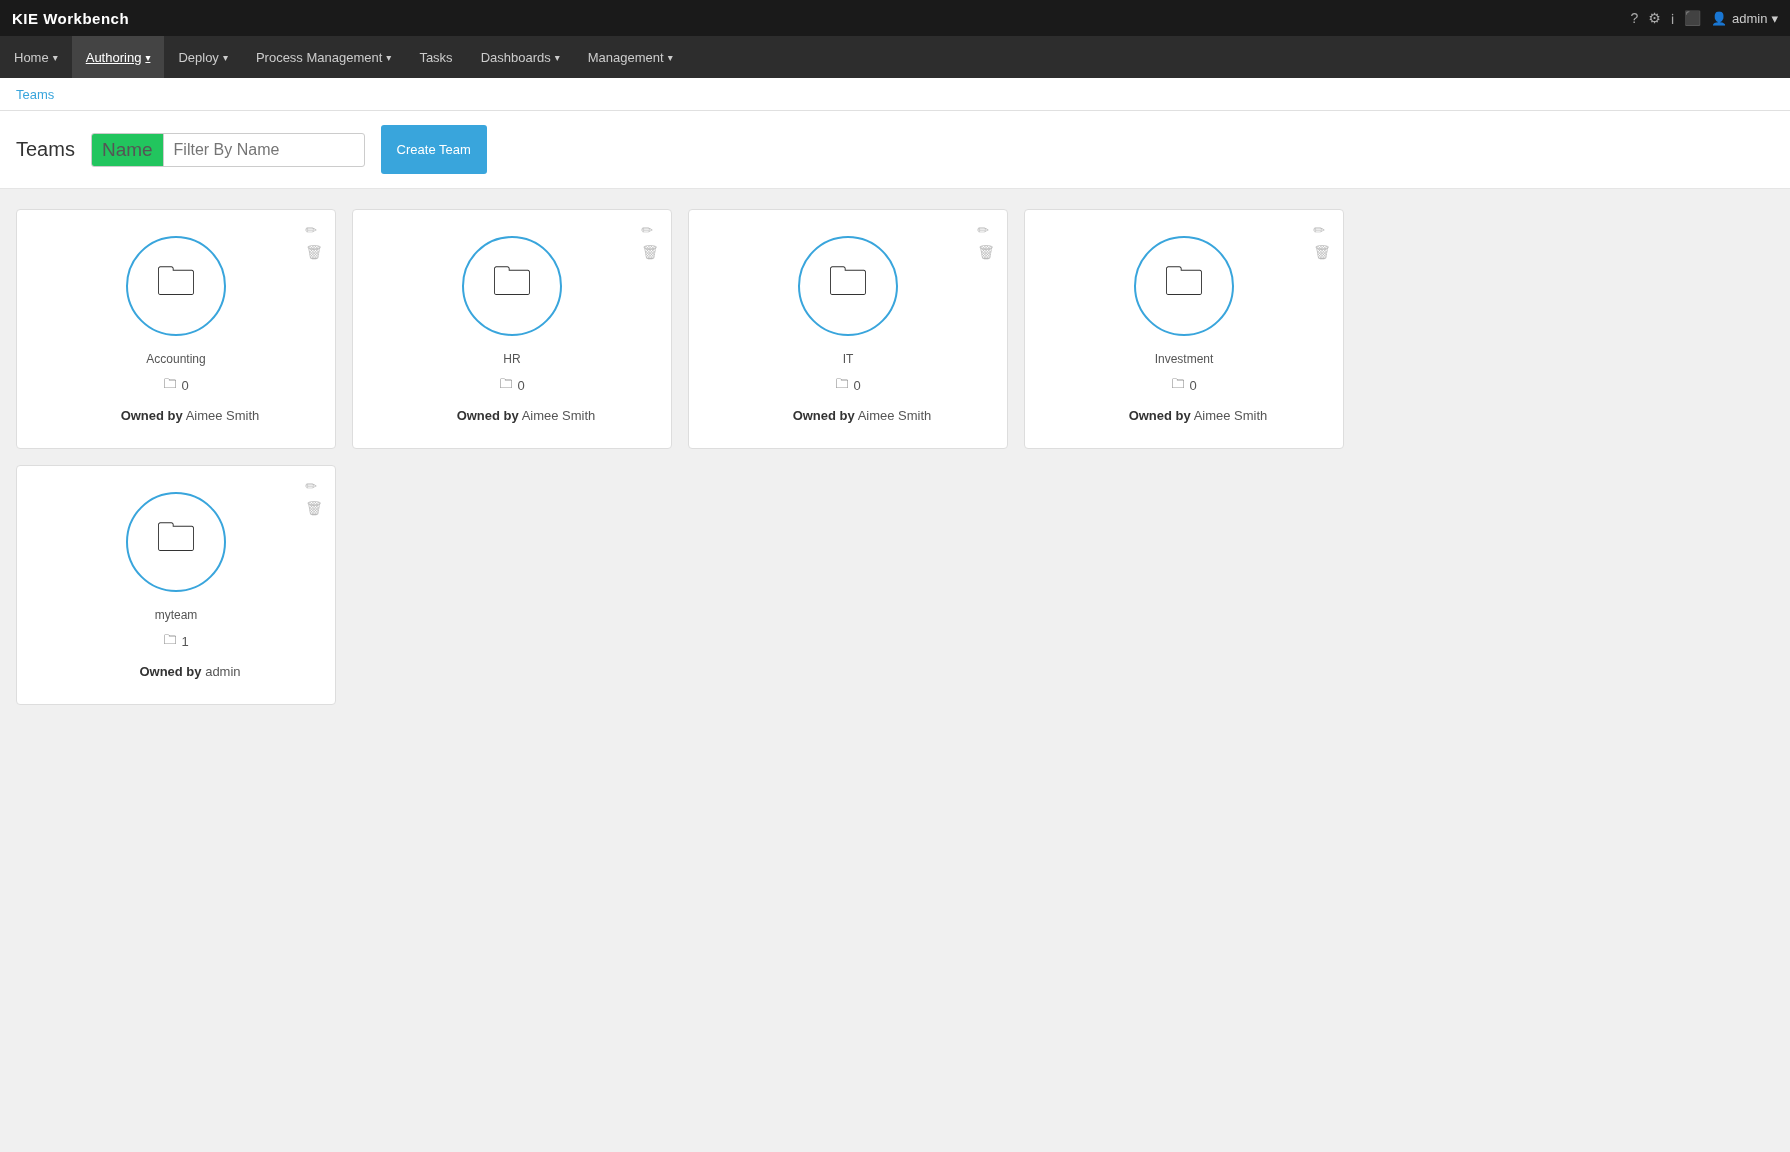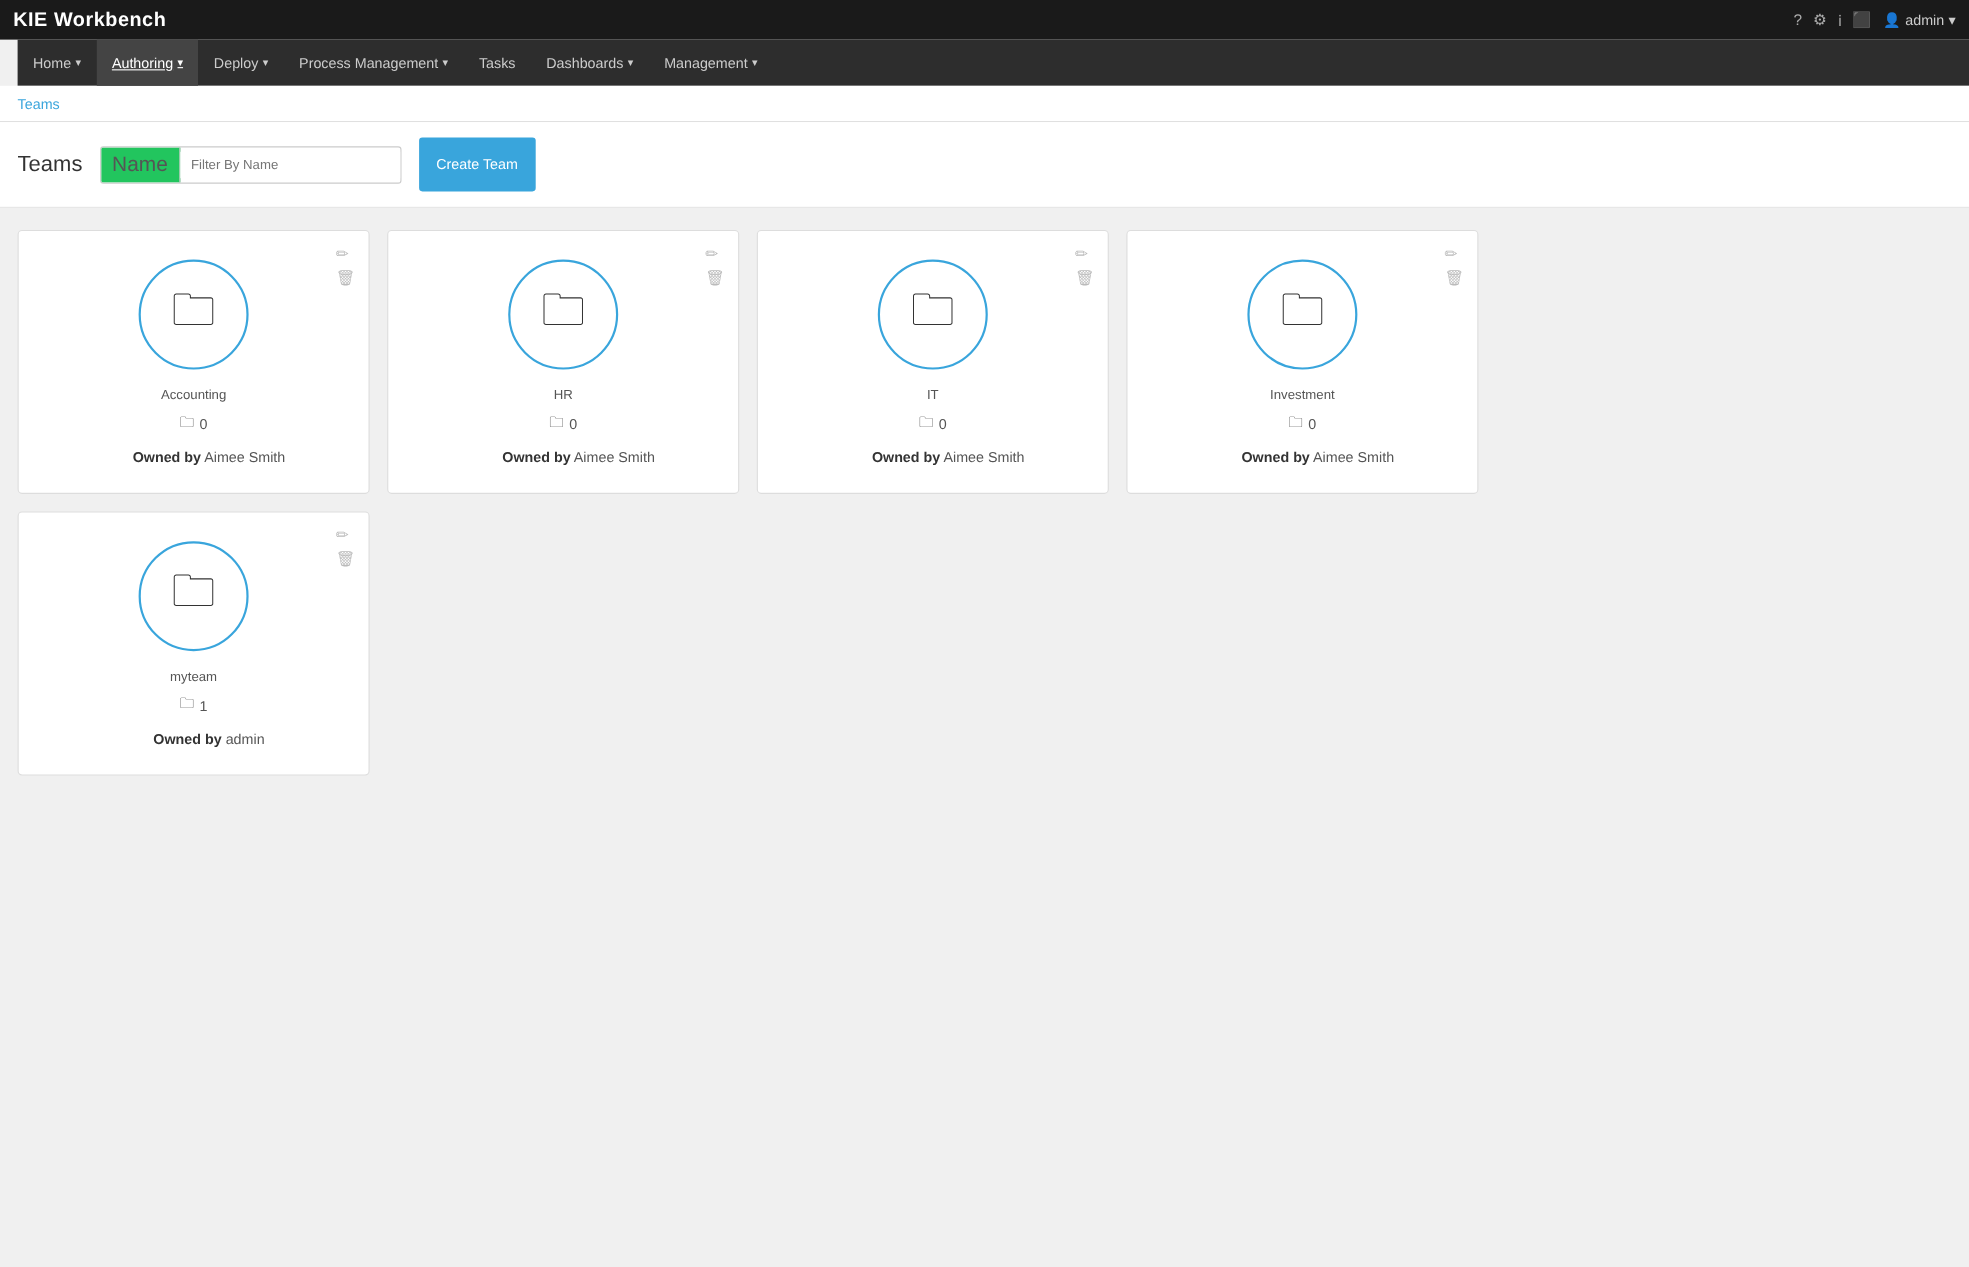--- a/index.html
+++ b/index.html
@@ -9,21 +9,21 @@
     .topbar {
       background: #1a1a1a;
       height: 36px;
       display: flex;
       align-items: center;
       justify-content: space-between;
       padding: 0 12px;
     }
     .topbar-logo {
       color: #fff;
-      font-size: 18px;
+      font-size: 15px;
       font-weight: bold;
       letter-spacing: 0.5px;
     }
     .topbar-icons {
       display: flex;
       align-items: center;
       gap: 10px;
     }
     .topbar-icon {
       color: #aaa;
@@ -37,21 +37,20 @@
       align-items: center;
       gap: 4px;
     }
 
     
     .navbar {
       background: #2d2d2d;
       height: 42px;
       display: flex;
       align-items: stretch;
-      margin-left: 16px;
     }
     .nav-item {
       color: #ccc;
       font-size: 13px;
       padding: 0 14px;
       display: flex;
       align-items: center;
       gap: 4px;
       cursor: pointer;
       white-space: nowrap;
@@ -97,21 +96,21 @@
       background: #22c55e;
       border-right: 1px solid #ccc;
       padding: 5px 10px;
       font-size: 19px;
       color: #555;
     }
     .filter-input {
       border: none;
       outline: none;
       padding: 5px 10px;
-      font-size: 12px;
+      font-size: 16px;
       color: #999;
       width: 200px;
     }
     .create-btn {
       background: #39a5dc;
       color: #fff;
       border: none;
       padding: 17px 16px;
       border-radius: 3px;
       font-size: 13px;

